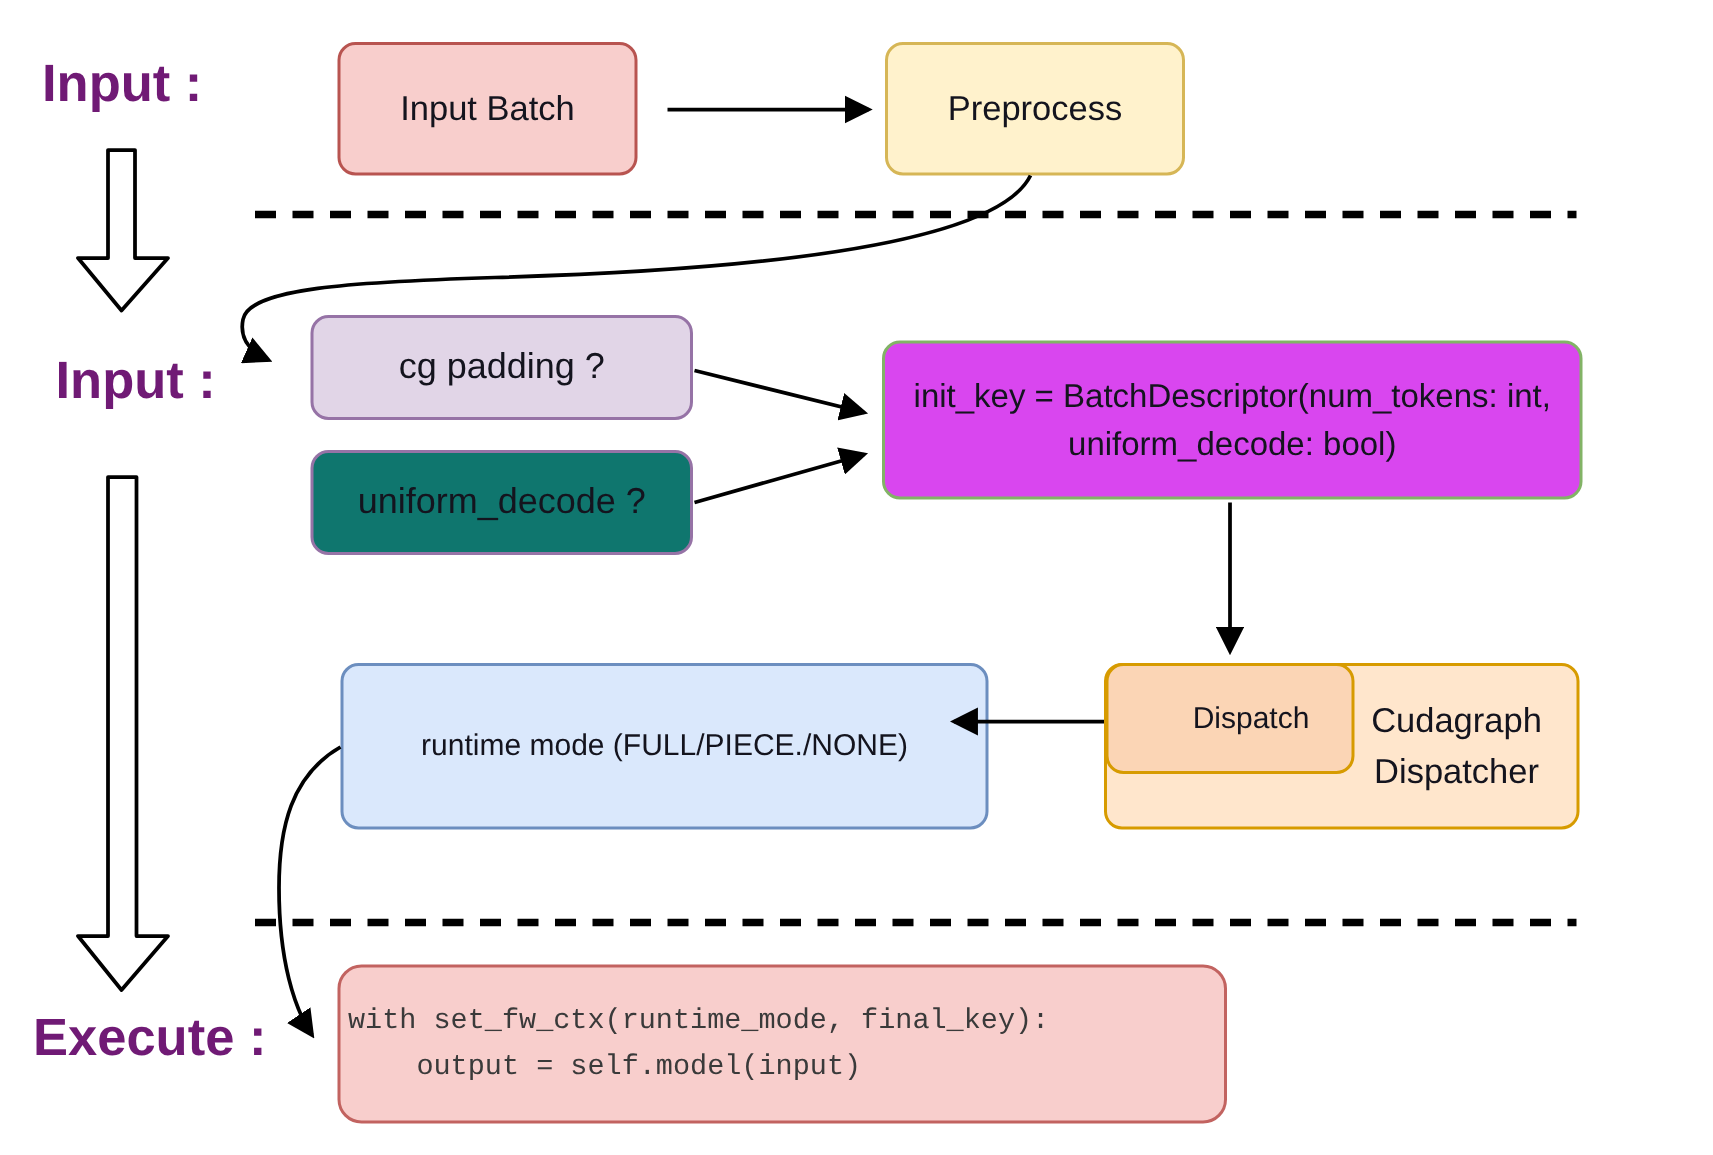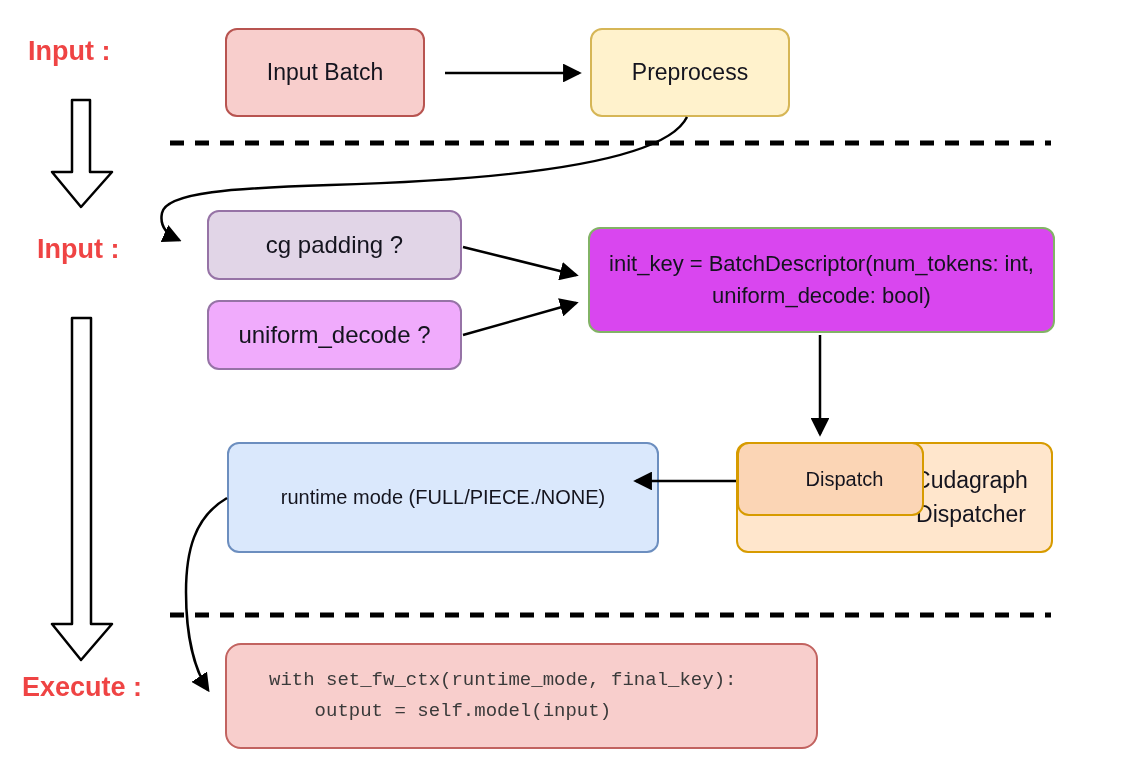--- a/index.html
+++ b/index.html
@@ -1,56 +1,56 @@
 <!DOCTYPE html>
 <html><head>
 <meta charset="utf-8">
 <style>
   html,body{margin:0;padding:0;}
   body{
     width:1142px;height:770px;position:relative;background:#ffffff;
     font-family:"Liberation Sans", sans-serif;overflow:hidden;
   }
   .stage-label{
-    position:absolute;font-weight:bold;font-size:27px;color:#ef4444;
+    position:absolute;font-weight:bold;font-size:35px;color:#701a75;
     letter-spacing:0px;white-space:nowrap;
   }
   #lbl-input{left:28px;top:36px;}
   #lbl-plan{left:37px;top:234px;}
   #lbl-execute{left:22px;top:672px;}
 
   .node{
     position:absolute;border:2px solid;border-radius:12px;
     display:flex;align-items:center;justify-content:center;
     text-align:center;box-sizing:border-box;color:#14141e;
   }
   #node-input-batch{left:225px;top:28px;width:200px;height:89px;
     background:#f8cecc;border-color:#b85450;font-size:23px;}
   #node-preprocess{left:590px;top:28px;width:200px;height:89px;
     background:#fff2cc;border-color:#d6b656;font-size:23px;}
   #node-cg-padding{left:207px;top:210px;width:255px;height:70px;
     background:#e1d5e7;border-color:#9673a6;font-size:24px;}
   #node-uniform-decode{left:207px;top:300px;width:255px;height:70px;
-    background:#f0abfc;border-color:#9673a6;font-size:24px;}
+    background:#0f766e;border-color:#9673a6;font-size:24px;}
   #node-init-key{left:588px;top:227px;width:467px;height:106px;
     background:#d946ef;border-color:#82b366;font-size:22px;line-height:1.45;}
   #node-cudagraph{left:736px;top:442px;width:317px;height:111px;
     background:#ffe6cc;border-color:#d79b00;font-size:23px;
     justify-content:flex-end;}
   #node-cudagraph .right-label{width:160px;text-align:center;line-height:1.45;}
-  #node-dispatch{left:737px;top:442px;width:187px;height:74px;
+  #node-dispatch{left:737px;top:442px;width:166px;height:74px;
     background:#fbd5b5;border-color:#d79b00;font-size:20px;z-index:2;padding-left:28px;}
   #node-runtime{left:227px;top:442px;width:432px;height:111px;
     background:#dae8fc;border-color:#6c8ebf;font-size:20px;line-height:1.55;}
   #node-execute{left:225px;top:643px;width:593px;height:106px;
     background:#f8cecc;border-color:#c26360;border-radius:16px;
     justify-content:flex-start;padding-left:5px;
     font-family:"Liberation Mono", monospace;font-size:19px;color:#3a3a3a;
     text-align:left;line-height:1.62;}
-  .pre{white-space:pre;margin-left:37px;}
+  .pre{white-space:pre;}
   #connector-layer{position:absolute;left:0;top:0;z-index:1;}
 </style>
 </head>
 <body>
 
 <svg id="connector-layer" width="1142" height="770" viewBox="0 0 1142 770">
   <defs>
     <marker id="arrow" viewBox="0 0 10 10" refX="8.5" refY="5" markerWidth="7.5" markerHeight="7.5" orient="auto-start-reverse">
       <path d="M0,0 L10,5 L0,10 z" fill="#000"></path>
     </marker>

